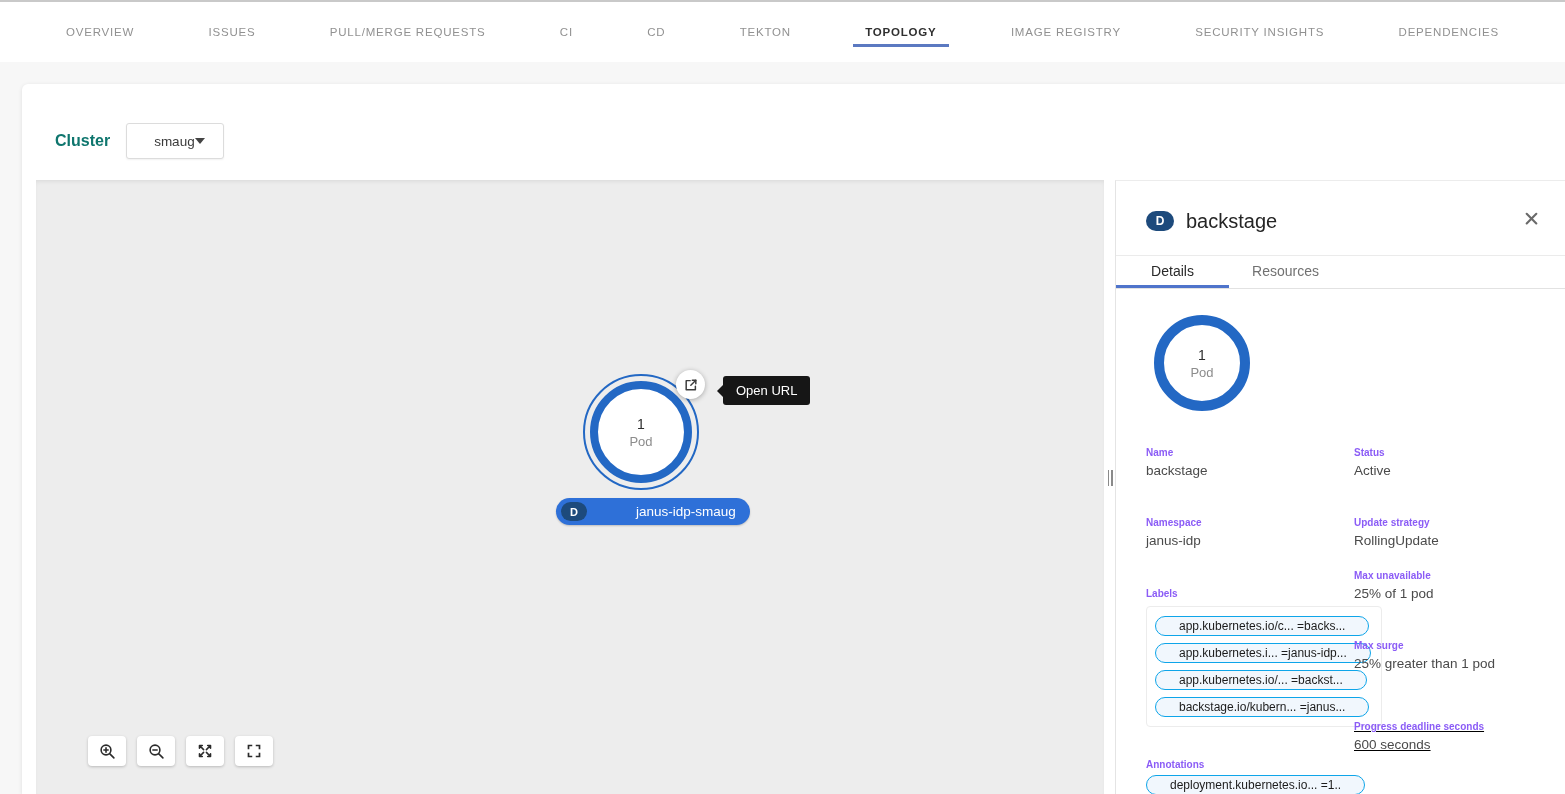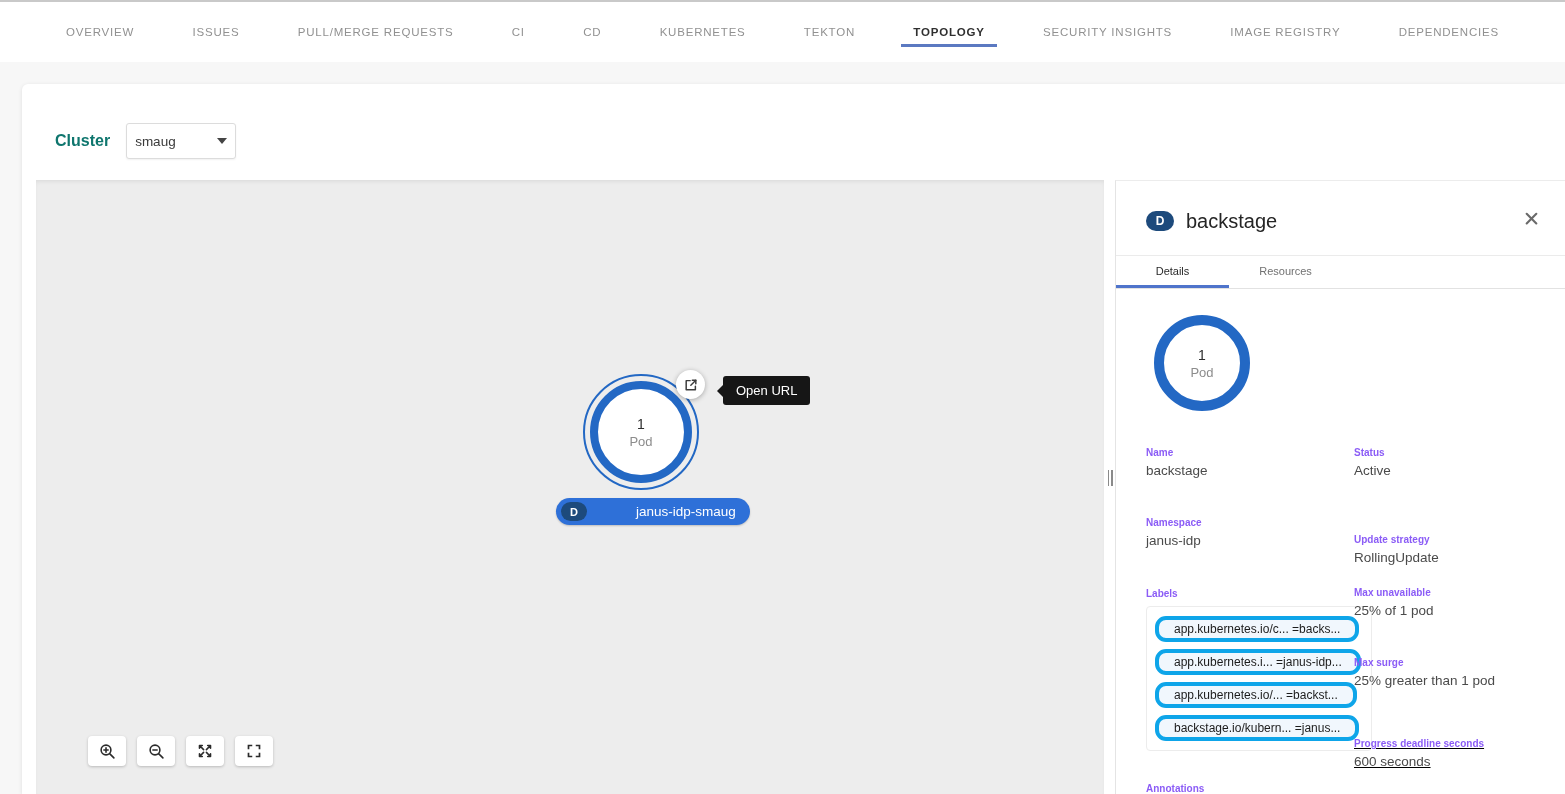--- a/index.html
+++ b/index.html
@@ -18,24 +18,24 @@
     bottom:7px; height:3px; background:#5b79c1; }
 
   
   .card { position:absolute; left:22px; top:84px; right:0; bottom:0;
     background:#ffffff; border-radius:6px 0 0 0;
     box-shadow:0 1px 4px rgba(0,0,0,.10); }
 
   .cluster-row { position:absolute; left:33px; top:39px; display:flex;
     align-items:center; gap:16px; }
   .cluster-label { font-size:16px; font-weight:bold; color:#0f766e; }
-  .cluster-select { width:110px; height:36px; background:#fff;
+  .cluster-select { width:98px; height:36px; background:#fff;
     border:1px solid #dcdcdc; border-radius:3px; box-shadow:0 1px 2px rgba(0,0,0,.06);
     display:flex; align-items:center; justify-content:space-between;
-    padding:0 8px; cursor:pointer; }
+    padding:0 27px; cursor:pointer; }
   .cluster-value { font-size:13.5px; color:#3a3a3a; }
   .caret { width:0; height:0; border-left:5px solid transparent;
     border-right:5px solid transparent; border-top:6px solid #444; }
 
   
   .canvas { position:absolute; left:14px; top:96px; width:1068px; bottom:0;
     background:#ededed; box-shadow:inset 0 3px 5px -2px rgba(0,0,0,.09); }
 
   .sel-ring { position:absolute; left:547px; top:194px; width:116px; height:116px;
     border:2.5px solid #2368c4; border-radius:50%; cursor:pointer; }
@@ -81,60 +81,59 @@
   .panel-header { height:75px; border-bottom:1px solid #ebebeb; position:relative;
     display:flex; align-items:center; padding:6px 24px 0 30px; gap:12px; }
   .hdr-badge { min-width:28px; height:20px; background:#1d4a7c; border-radius:10px;
     color:#fff; font-size:12px; font-weight:bold; display:flex; align-items:center;
     justify-content:center; }
   .panel-title { font-size:20px; color:#252525; }
   .close-btn { position:absolute; right:26px; top:50%; transform:translateY(-46%);
     background:none; border:none; cursor:pointer; line-height:0; }
 
   .panel-tabs { height:33px; border-bottom:1px solid #e2e2e2; display:flex; }
-  .ptab { width:113px; text-align:center; line-height:31px; font-size:11px;
+  .ptab { width:113px; text-align:center; line-height:31px; font-size:14px;
     color:#717171; cursor:pointer; }
   .ptab.active { color:#2a2a2a; border-bottom:3px solid #4f74cb; }
 
   .panel-body { padding:26px 24px 0 30px; }
   .panel-donut { width:96px; height:96px; border:10px solid #2368c4; border-radius:50%;
     display:flex; flex-direction:column; align-items:center; justify-content:center;
     margin:0 0 36px 8px; background:#fff; }
   .pd-count { font-size:14px; color:#2d2d2d; }
   .pd-unit { font-size:13px; color:#8c8c8c; margin-top:2px; }
 
   .fields { display:flex; }
   .col-left { width:208px; flex:none; }
   .col-right { flex:1; }
   .fgroup { margin-bottom:22px; }
   .flabel { font-size:10px; font-weight:bold; color:#8b5cf6; margin-bottom:5px; }
   .fvalue { font-size:13.5px; color:#4a4a4a; }
 
   .chips-box { border:1px solid #ececec; border-radius:4px; padding:9px 10px 2px 8px;
     display:inline-block; margin-top:2px; }
-  .chip { display:table; background:#f1f7fd; border:4px solid #0ea5e9;
-    border-radius:11px; padding:2px 15px; font-size:12px; color:#1c1c1c;
+  .chip { display:table; background:#f1f7fd; border:1px solid #0ea5e9;
+    border-radius:11px; padding:2px 23px; font-size:12px; color:#1c1c1c;
     margin-bottom:7px; white-space:nowrap; }
   .annot-group .chip { margin-top:4px; }
   svg { display:block; }
 </style>
 </head>
 <body>
 
 <nav class="tabbar">
   <div class="tab">OVERVIEW</div>
   <div class="tab">ISSUES</div>
   <div class="tab">PULL/MERGE REQUESTS</div>
   <div class="tab">CI</div>
   <div class="tab">CD</div>
-  <div class="tab">KUBERNETES</div>
   <div class="tab">TEKTON</div>
   <div class="tab active">TOPOLOGY</div>
+  <div class="tab">IMAGE REGISTRY</div>
   <div class="tab">SECURITY INSIGHTS</div>
-  <div class="tab">IMAGE REGISTRY</div>
   <div class="tab">DEPENDENCIES</div>
 </nav>
 
 <section class="card">
 
   <div class="cluster-row">
     <span class="cluster-label">Cluster</span>
     <div class="cluster-select">
       <span class="cluster-value">smaug</span>
       <span class="caret"></span>
@@ -264,21 +263,21 @@
             <div class="flabel">Annotations</div>
             <div class="chip">deployment.kubernetes.io... =1..</div>
           </div>
         </div>
 
         <div class="col-right">
           <div class="fgroup">
             <div class="flabel">Status</div>
             <div class="fvalue">Active</div>
           </div>
-          <div class="fgroup" style="margin-top:56px;">
+          <div class="fgroup" style="margin-top:39px;">
             <div class="flabel">Update strategy</div>
             <div class="fvalue">RollingUpdate</div>
           </div>
           <div class="fgroup" style="margin-top:20px;">
             <div class="flabel">Max unavailable</div>
             <div class="fvalue">25% of 1 pod</div>
           </div>
           <div class="fgroup" style="margin-top:39px;">
             <div class="flabel">Max surge</div>
             <div class="fvalue">25% greater than 1 pod</div>

